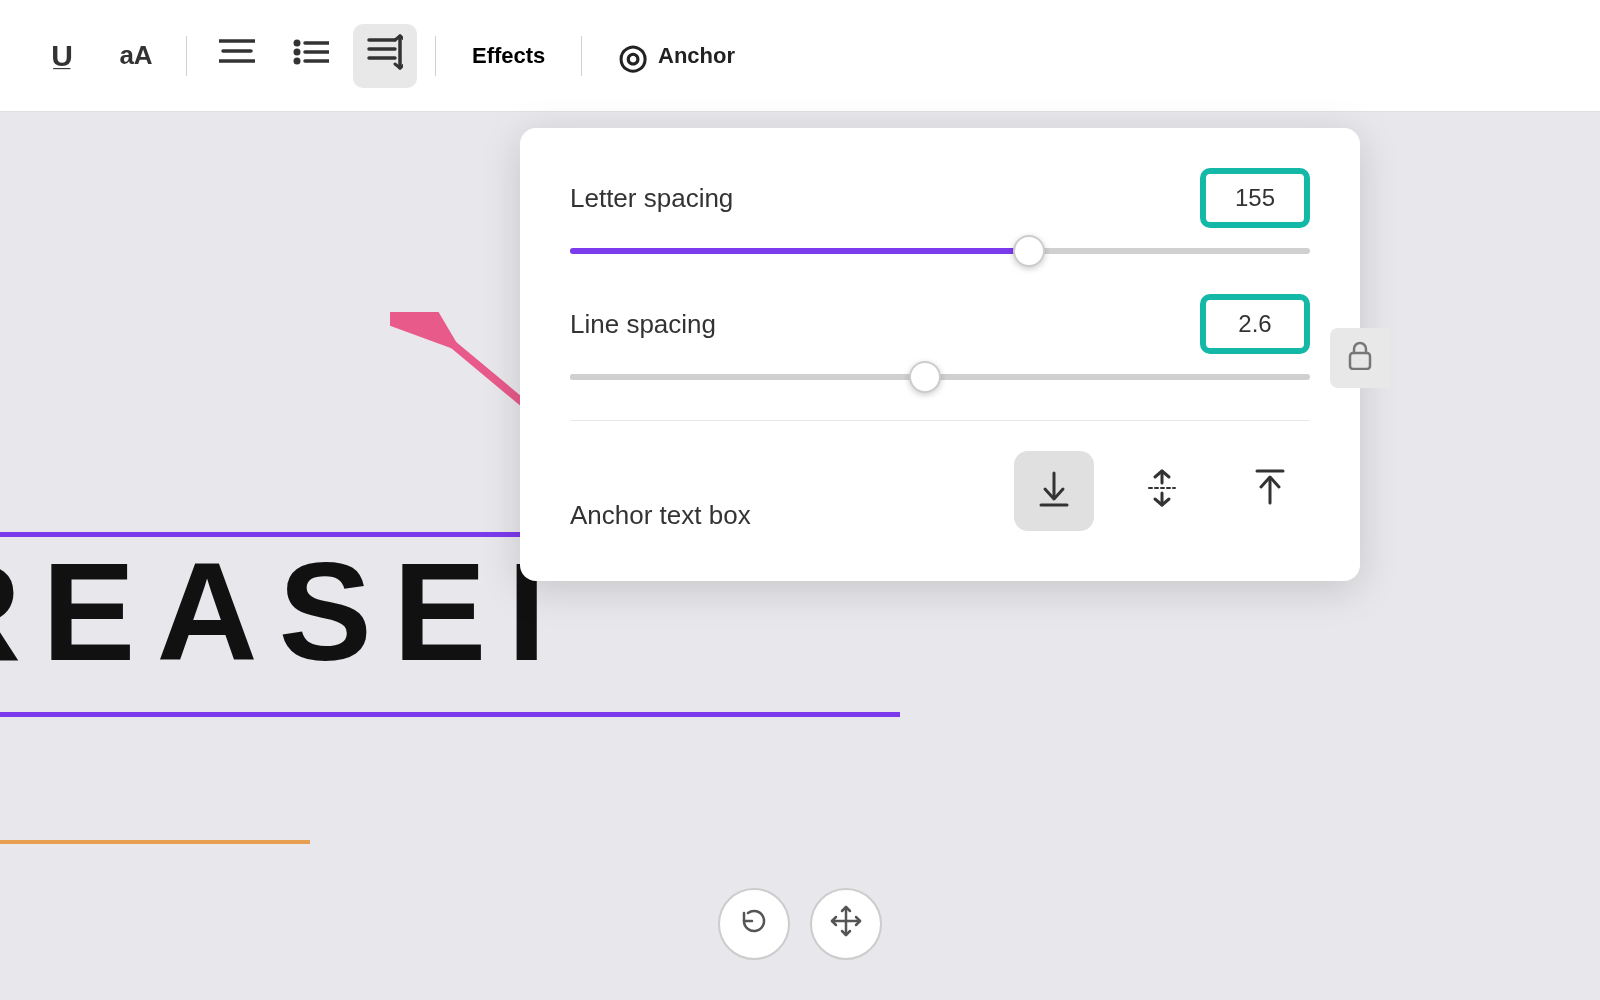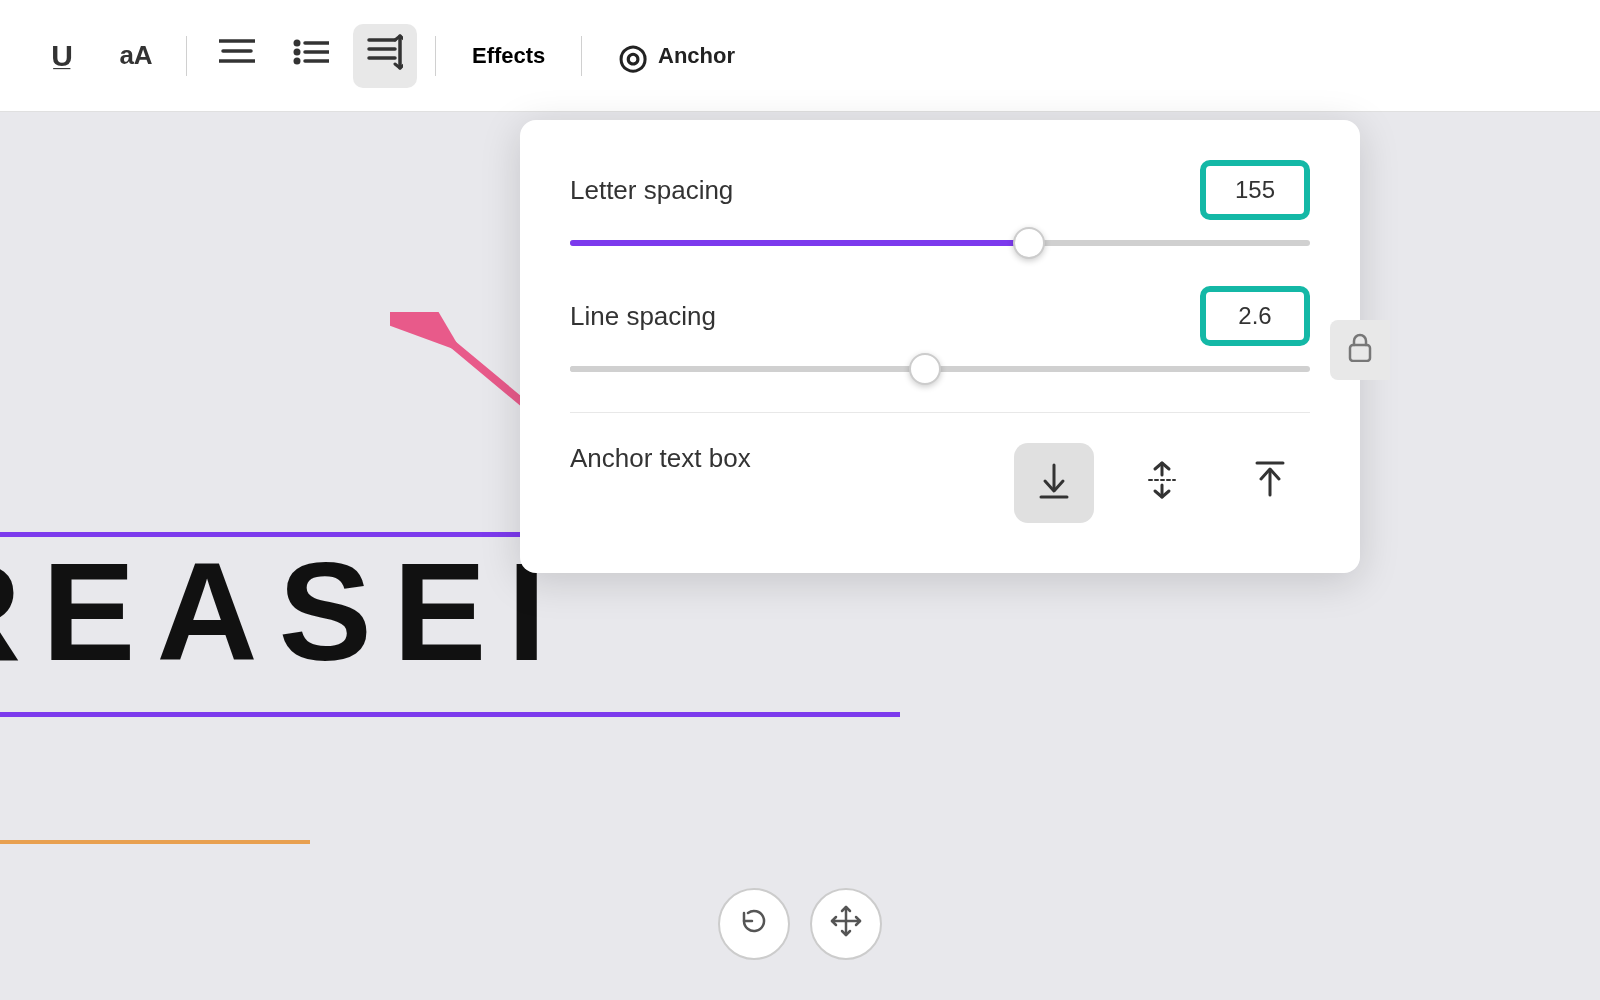--- a/index.html
+++ b/index.html
@@ -161,21 +161,21 @@
       display: flex;
       align-items: center;
       justify-content: center;
       font-size: 28px;
       color: #555;
     }
 
     
     .dropdown-panel {
       position: absolute;
-      top: 120px;
+      top: 128px;
       left: 520px;
       width: 840px;
       background: #ffffff;
       border-radius: 16px;
       box-shadow: 0 8px 40px rgba(0,0,0,0.15);
       padding: 40px 50px 50px 50px;
       z-index: 30;
     }
 
     .panel-section {
@@ -238,21 +238,21 @@
 
     .panel-divider {
       height: 1px;
       background: #e8e8e8;
       margin: 30px 0;
     }
 
     
     .anchor-row {
       display: flex;
-      align-items: flex-start;
+      align-items: flex-end;
       gap: 28px;
     }
 
     .anchor-label {
       font-size: 26px;
       color: #333;
       font-weight: 400;
       flex: 1;
     }
 

